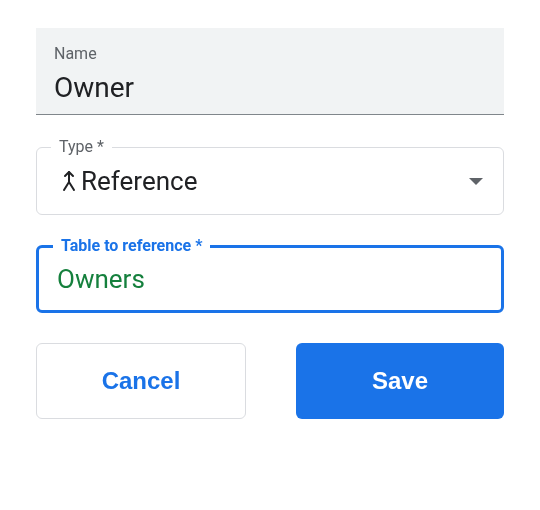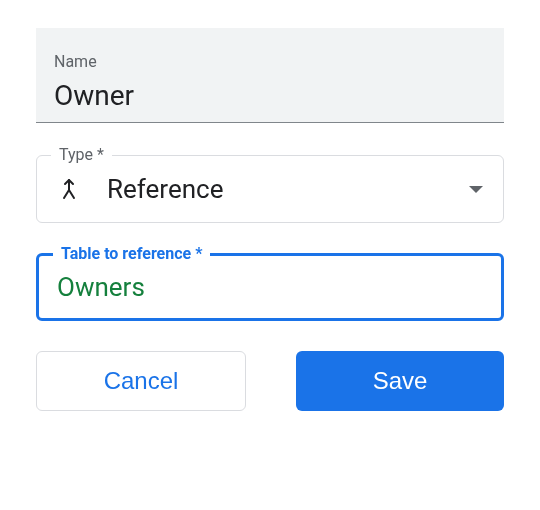--- a/index.html
+++ b/index.html
@@ -9,21 +9,21 @@
     }
     body {
       font-family: 'Google Sans', Roboto, Arial, sans-serif;
       background: #fff;
       width: 540px;
       height: 510px;
       padding: 28px 36px;
     }
     .name-field {
       background: #f1f3f4;
-      padding: 24px 18px 4px 18px;
+      padding: 16px 18px 4px 18px;
       border-bottom: 1px solid #80868b;
       margin-bottom: 32px;
     }
     .name-label {
       color: #5f6368;
       font-size: 16px;
       display: block;
       margin-bottom: 8px;
     }
     .name-value {
@@ -59,21 +59,21 @@
       font-weight: bold;
     }
     .type-row {
       display: flex;
       align-items: center;
       justify-content: space-between;
     }
     .type-left {
       display: flex;
       align-items: center;
-      gap: 26px;
+      gap: 0;
     }
     .type-icon {
       width: 24px;
       height: 24px;
       color: #202124;
       flex-shrink: 0;
     }
     .type-value {
       font-size: 26px;
       color: #202124;
@@ -90,24 +90,24 @@
       font-size: 26px;
       color: #15803d;
     }
     .button-row {
       display: flex;
       gap: 28px;
       margin-top: 10px;
     }
     .btn {
       flex: 1;
-      height: 60px;
+      height: 76px;
       border-radius: 6px;
       font-size: 24px;
-      font-weight: 400;
+      font-weight: 700;
       cursor: pointer;
       display: flex;
       align-items: center;
       justify-content: center;
     }
     .btn-cancel {
       background: #fff;
       border: 1px solid #dadce0;
       color: #1a73e8;
     }

